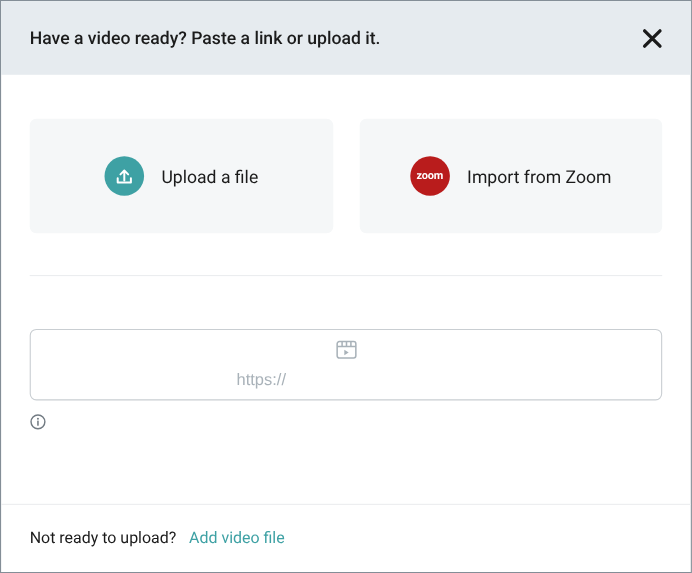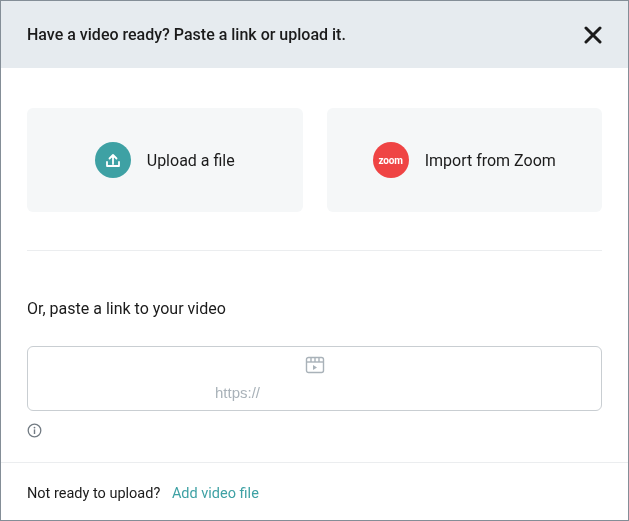--- a/index.html
+++ b/index.html
@@ -61,21 +61,21 @@
     .icon-circle {
       width: 36px;
       height: 36px;
       border-radius: 50%;
       display: flex;
       align-items: center;
       justify-content: center;
       flex-shrink: 0;
     }
     .teal { background: #3ea1a4; }
-    .blue { background: #ef4444; }
+    .blue { background: #b91c1c; }
     .zoom-text {
       color: #fff;
       font-size: 10px;
       font-weight: 700;
       letter-spacing: -0.2px;
     }
     .option-label {
       font-size: 16px;
       color: #1b1b1b;
       font-weight: 400;
@@ -179,21 +179,20 @@
         <div class="icon-circle blue">
           <span class="zoom-text">zoom</span>
         </div>
         <div class="option-label">Import from Zoom</div>
       </div>
 
     </div>
 
     <div class="divider"></div>
 
-    <div class="paste-label">Or, paste a link to your video</div>
 
     <div class="input-row">
       <svg width="20" height="18" viewBox="0 0 20 18">
         <rect x="1.5" y="1.5" width="17" height="15" rx="2" stroke="#a9b2b9" stroke-width="1.4" fill="none"></rect>
         <line x1="1.5" y1="6" x2="18.5" y2="6" stroke="#a9b2b9" stroke-width="1.4"></line>
         <line x1="6" y1="1.5" x2="6" y2="6" stroke="#a9b2b9" stroke-width="1.4"></line>
         <line x1="10" y1="1.5" x2="10" y2="6" stroke="#a9b2b9" stroke-width="1.4"></line>
         <line x1="14" y1="1.5" x2="14" y2="6" stroke="#a9b2b9" stroke-width="1.4"></line>
         <path d="M8 9 L12 11.5 L8 14 Z" fill="#a9b2b9"></path>
       </svg>

